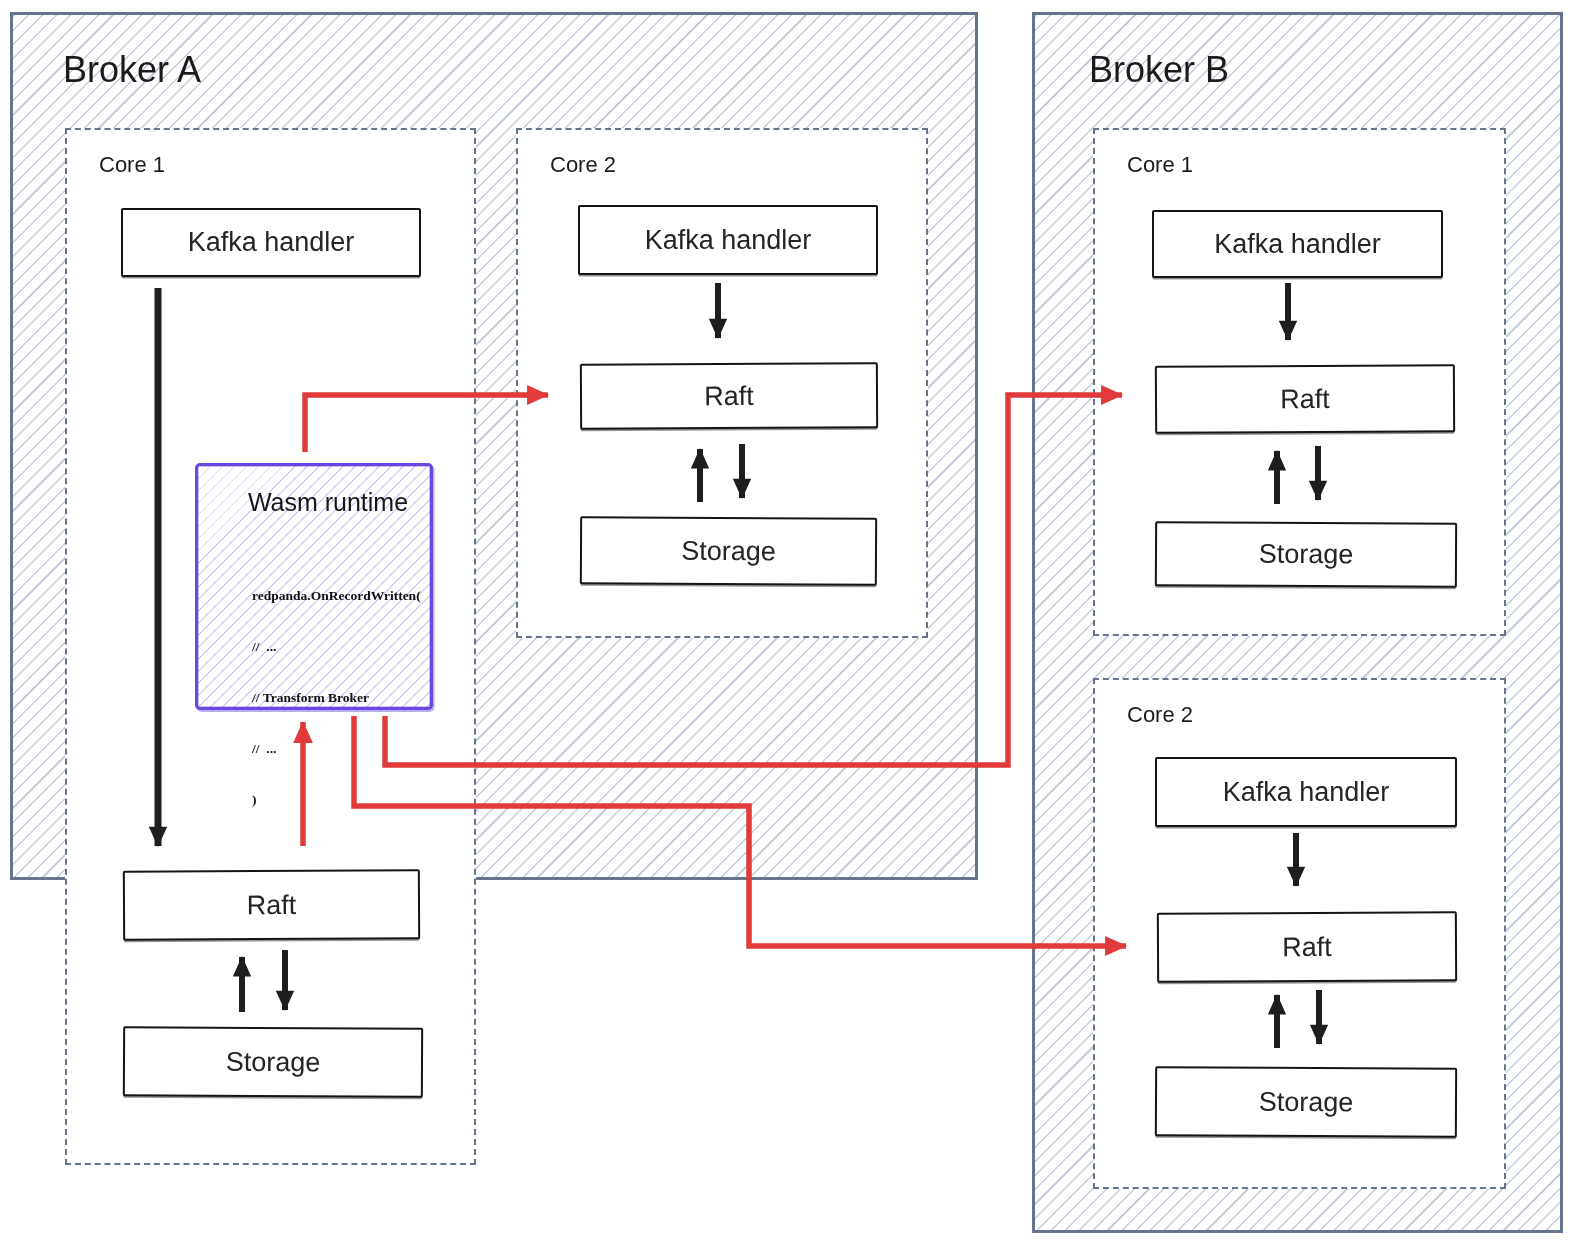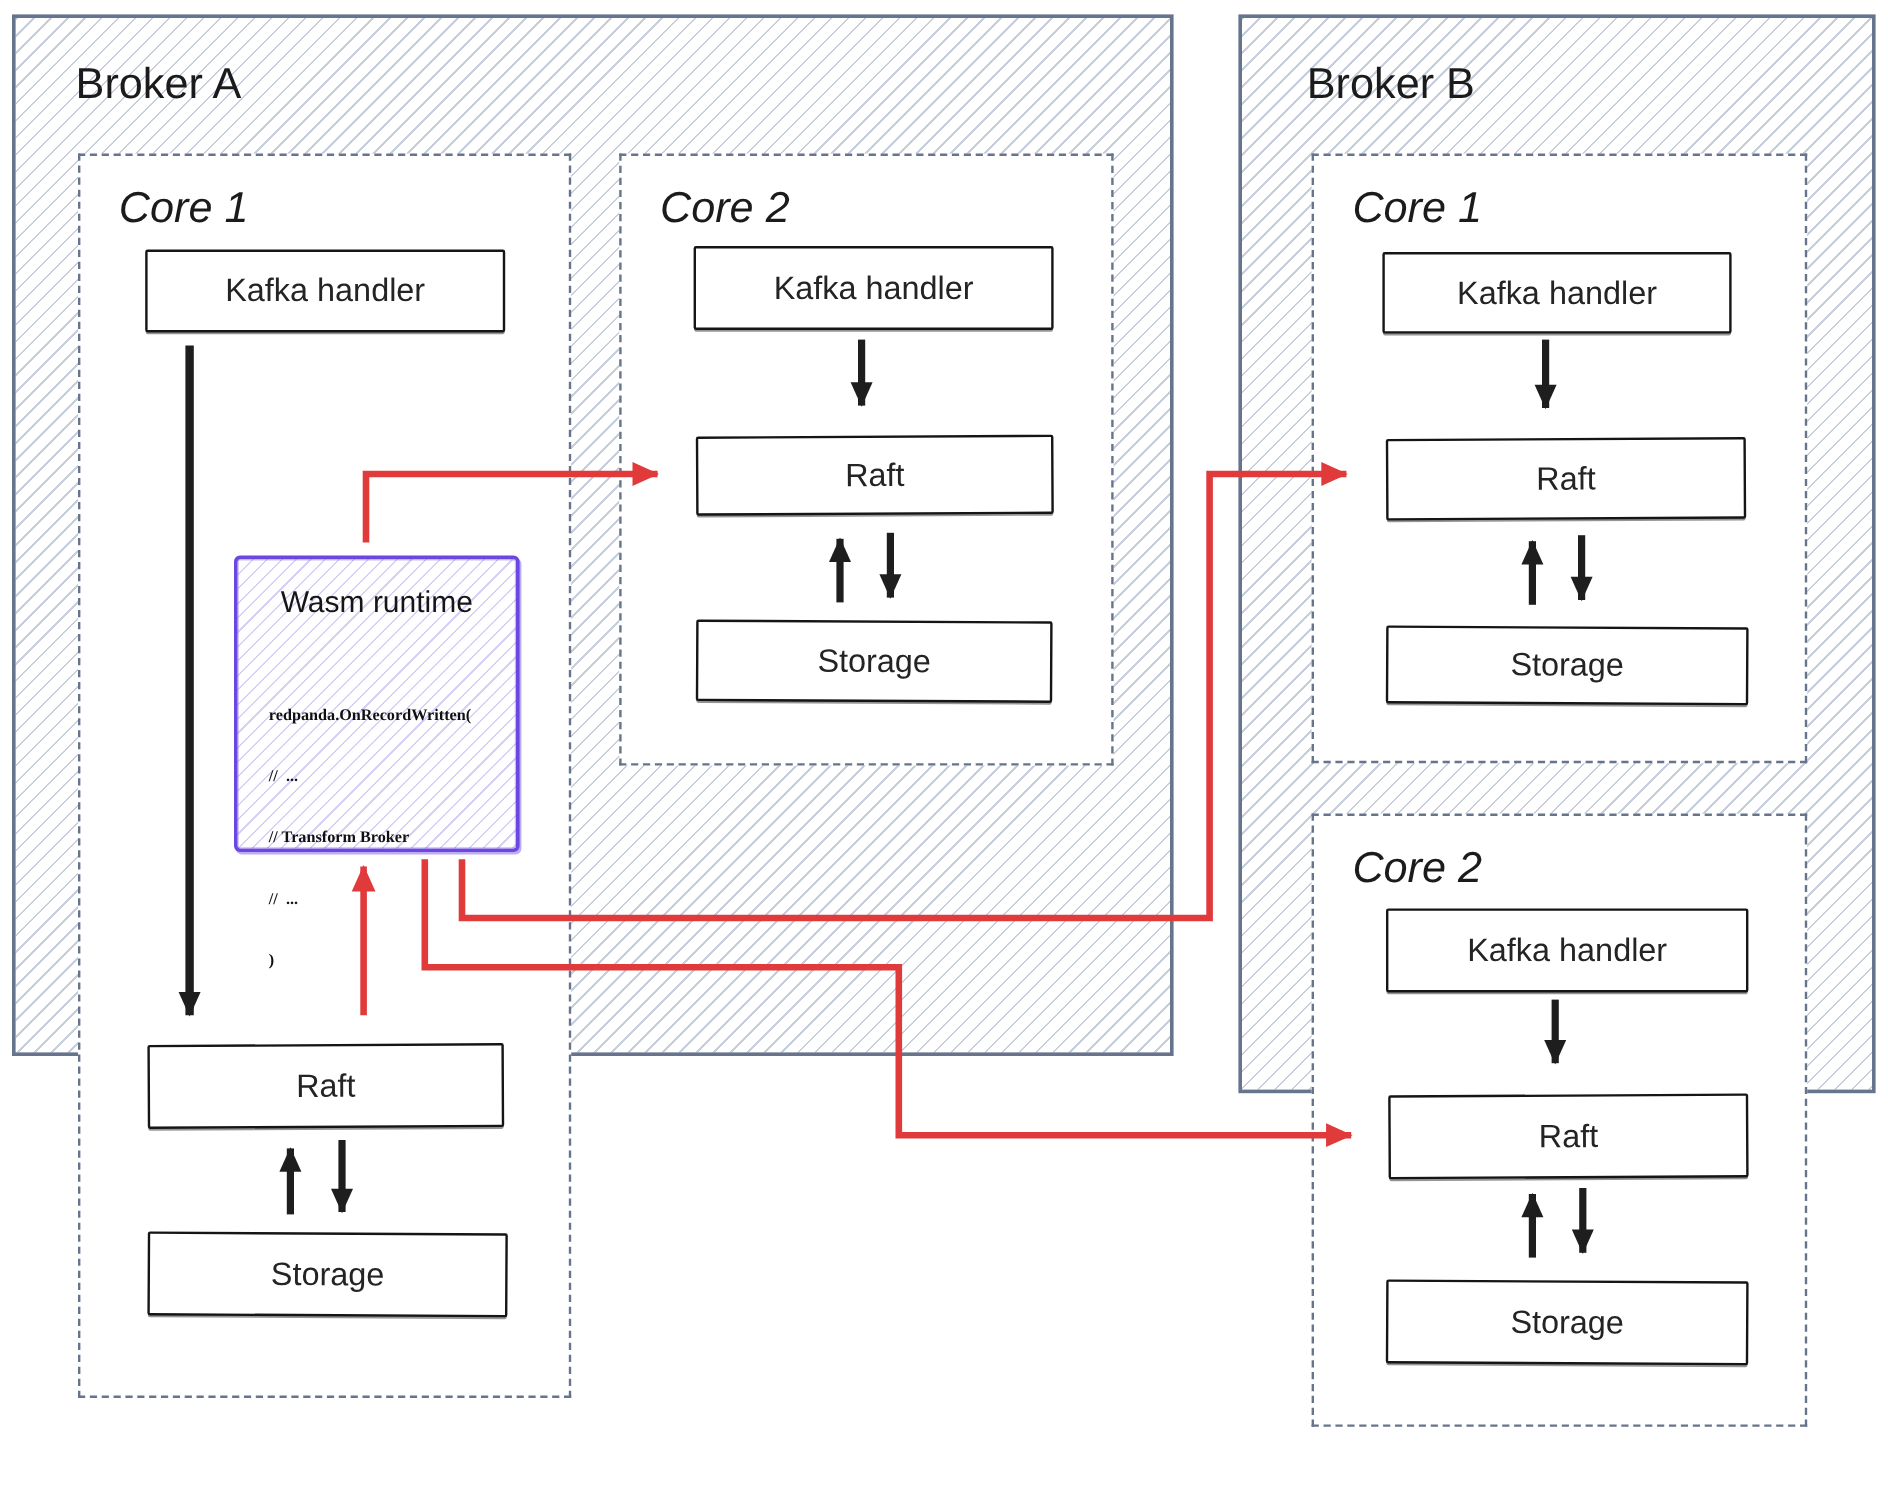--- a/index.html
+++ b/index.html
@@ -9,34 +9,34 @@
   }
   
   .broker {
     position:absolute; box-sizing:border-box;
     border:3px solid #66748c; background-color:#fff;
     background-image:repeating-linear-gradient(135deg,
       rgba(160,174,198,0.60) 0px, rgba(160,174,198,0.60) 1.5px,
       transparent 1.5px, transparent 10px);
   }
   .broker-a { left:10px; top:12px; width:968px; height:868px; }
-  .broker-b { left:1032px; top:12px; width:531px; height:899px; }
+  .broker-b { left:1032px; top:12px; width:531px; height:1221px; }
   .broker-label { position:absolute; left:50px; top:34px; font-size:36px; color:#1b1b1b; }
   .broker-b .broker-label { left:54px; }
 
   
   .core {
     position:absolute; box-sizing:border-box;
     border:2.5px dashed #66748c; background:#ffffff;
   }
   .core-a1 { left:52px;  top:113px; width:411px; height:1037px; }
   .core-a2 { left:503px; top:113px; width:412px; height:510px; }
   .core-b1 { left:58px;  top:113px; width:413px; height:508px; }
   .core-b2 { left:58px;  top:663px; width:413px; height:511px; }
-  .core-label { position:absolute; left:32px; top:22px; font-size:36px; color:#1b1b1b;font-style:italic; }
+  .core-label { position:absolute; left:32px; top:22px; font-size:22px; color:#1b1b1b; }
 
   
   .node {
     position:absolute; box-sizing:border-box; background:#ffffff;
     border:2.5px solid #151515; border-radius:2px;
     display:flex; align-items:center; justify-content:center;
     font-size:27px; color:#242424;
     box-shadow:0 2px 0 -0.5px rgba(21,21,21,0.45);
   }
   .tl { transform:rotate(-0.3deg); }
@@ -60,20 +60,21 @@
 
   
   .wasm {
     position:absolute; left:128px; top:333px; width:238px; height:247px;
     box-sizing:border-box; border:3px solid #6b46e0; border-radius:5px;
     background-color:#fff;
     background-image:repeating-linear-gradient(135deg,
       rgba(124,98,230,0.30) 0px, rgba(124,98,230,0.30) 1.3px,
       transparent 1.3px, transparent 8.5px);
     box-shadow: inset 0 0 0 1px rgba(107,70,224,0.35), 1.5px 2px 0 rgba(107,70,224,0.45);
+    padding-left: 28px;
   }
   .wasm-title { margin-top:22px; text-align:center; font-size:25px; color:#161616; }
   .wasm-code {
     margin:36px 0 0 26px;
     font-family:Liberation Serif, serif; font-weight:bold;
     font-size:13.5px; line-height:17px; white-space:pre; color:#101010;
   }
 
   
   .overlay { position:absolute; left:0; top:0; pointer-events:none; }

